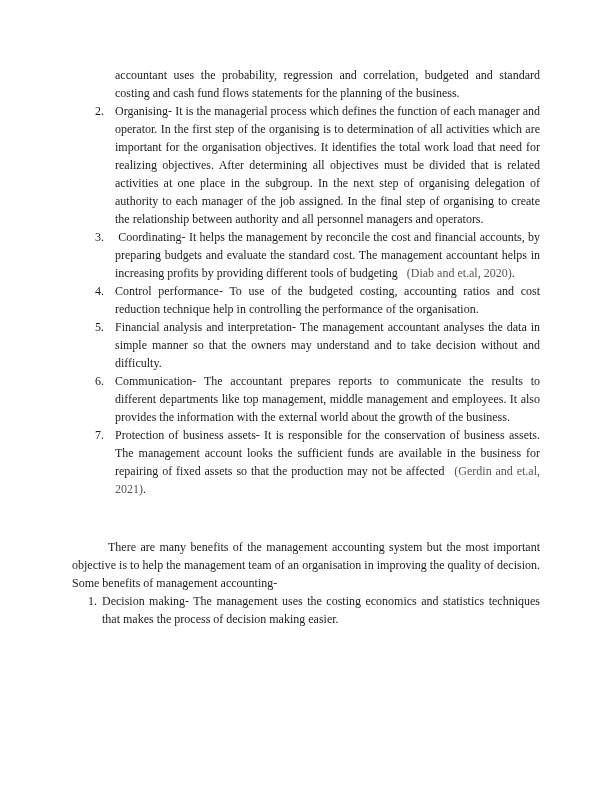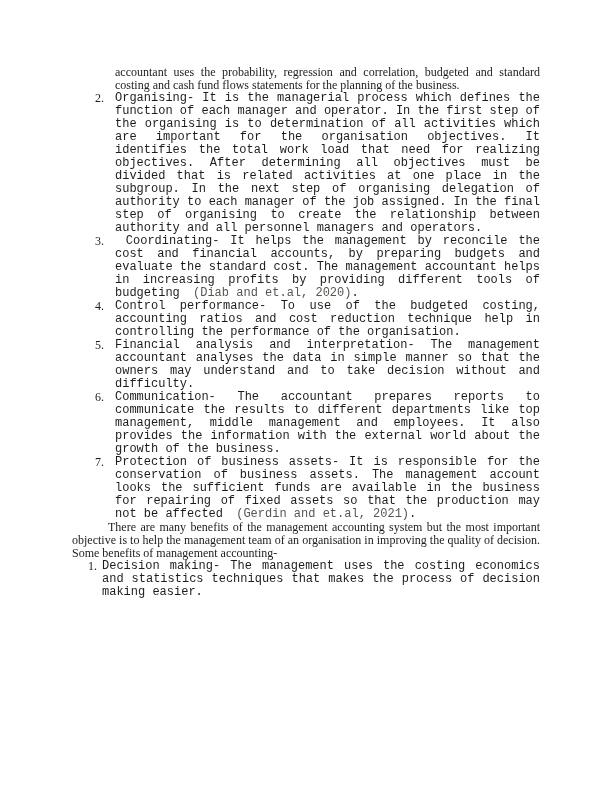--- a/index.html
+++ b/index.html
@@ -8,47 +8,47 @@
     background: #ffffff;
   }
   .page {
     position: relative;
     width: 612px;
     height: 792px;
     background: #ffffff;
     overflow: hidden;
     font-family: "Liberation Serif", serif;
     font-size: 12px;
-    line-height: 13px;
+    line-height: 18px;
     color: #1c1c1c;
     -webkit-font-smoothing: antialiased;
   }
   .content {
     padding: 66px 72px 0 72px; 
   }
   .para {
     text-align: justify;
   }
   .para.cont {
     margin-left: 43px; 
   }
   .para.indent1 {
     text-indent: 36px; 
+    margin-top: 40px;
   }
   .li {
     display: flex;
   }
   .li .num {
     flex: 0 0 20px;
     margin-left: 23px; 
   }
   .li .li-body {
     flex: 1;
     text-align: justify; 
-    font-family: Liberation Mono, monospace;
   }
   .li.li2 .num {
     flex: 0 0 14px;
     margin-left: 16px; 
   }
   .citation {
     color: var(--citation-color, #565650);
     padding-left: 6px;
   }
 </style>

